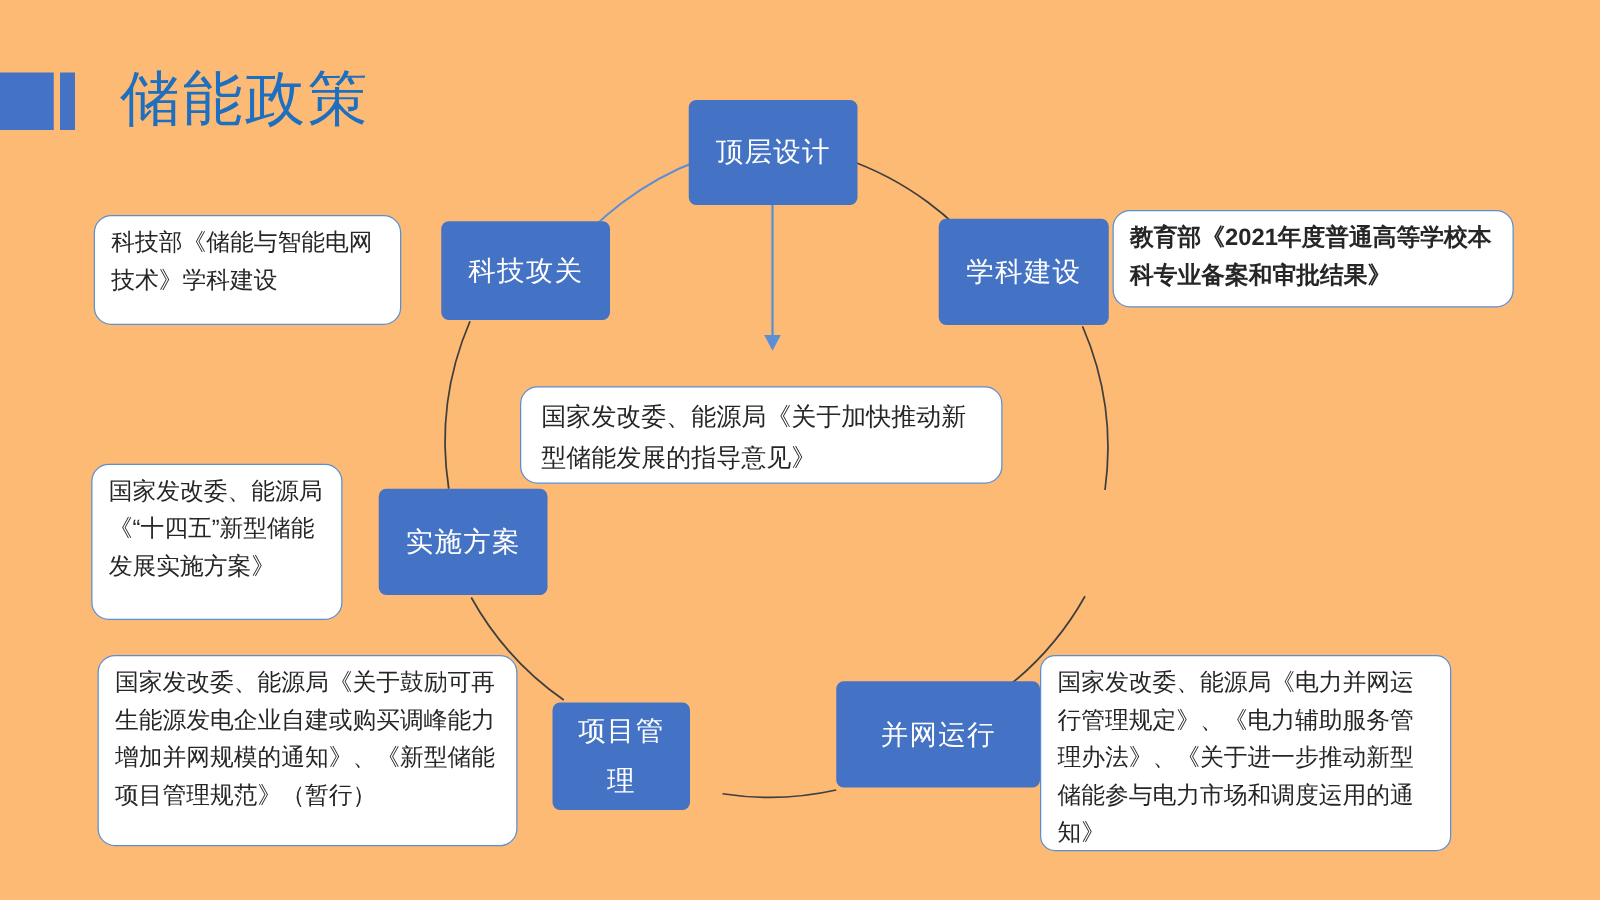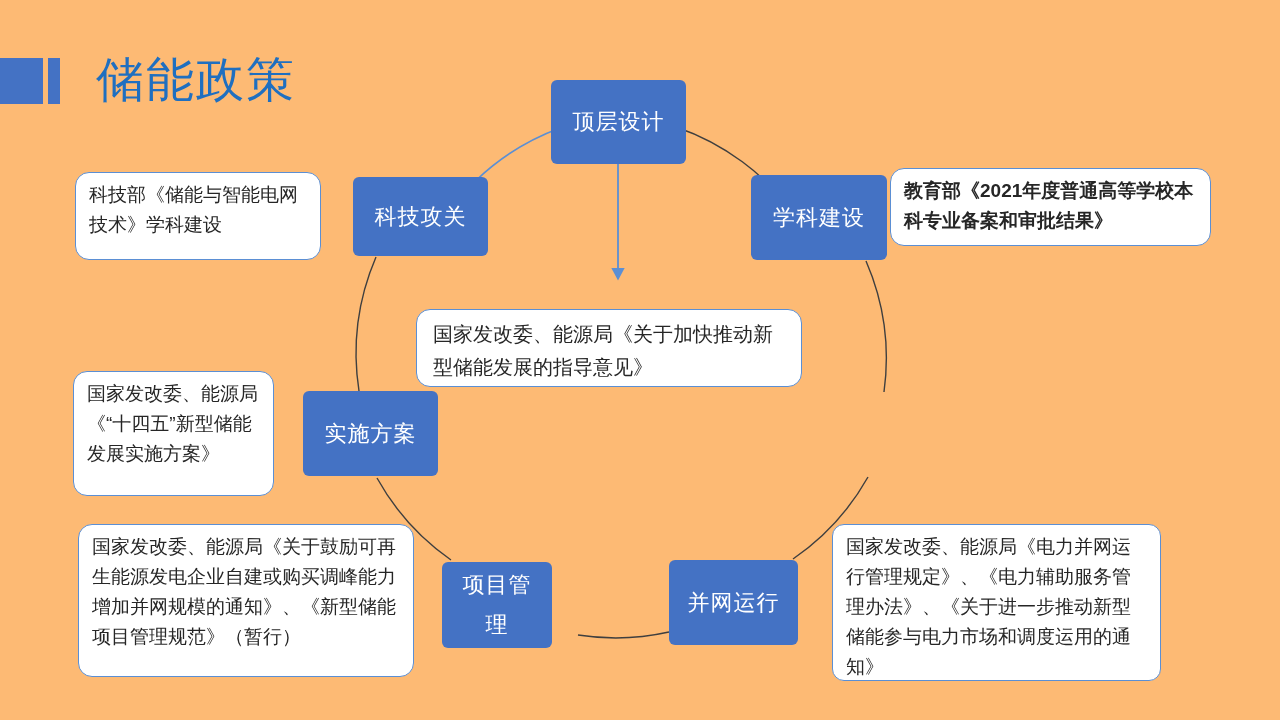--- a/index.html
+++ b/index.html
@@ -130,21 +130,21 @@
 
   <div class="node" style="left:551px; top:80px; width:135px; height:84px;">
     <span>顶层设计</span>
   </div>
 
   <div class="node" style="left:751px; top:175px; width:136px; height:85px;">
     <span>学科建设</span>
   </div>
 
 
-  <div class="node" style="left:669px; top:560px; width:129px; height:85px;">
+  <div class="node" style="left:669px; top:545px; width:163px; height:85px;">
     <span>并网运行</span>
   </div>
 
   <div class="node" style="left:442px; top:562px; width:110px; height:86px;">
     <span>项目管理</span>
   </div>
 
   <div class="node" style="left:303px; top:391px; width:135px; height:85px;">
     <span>实施方案</span>
   </div>

